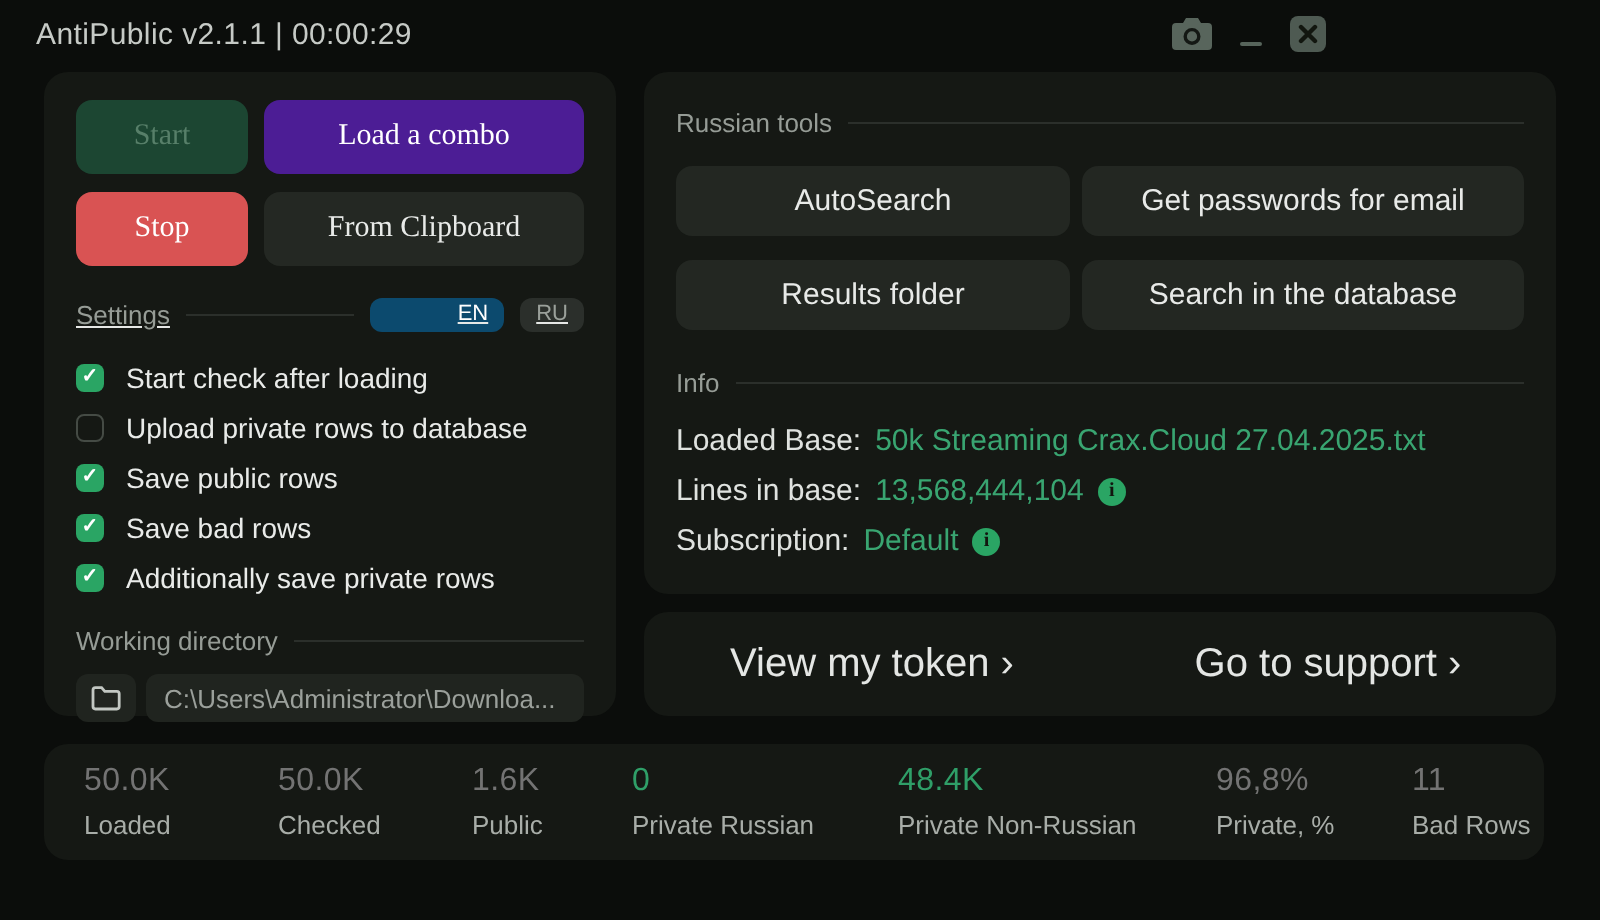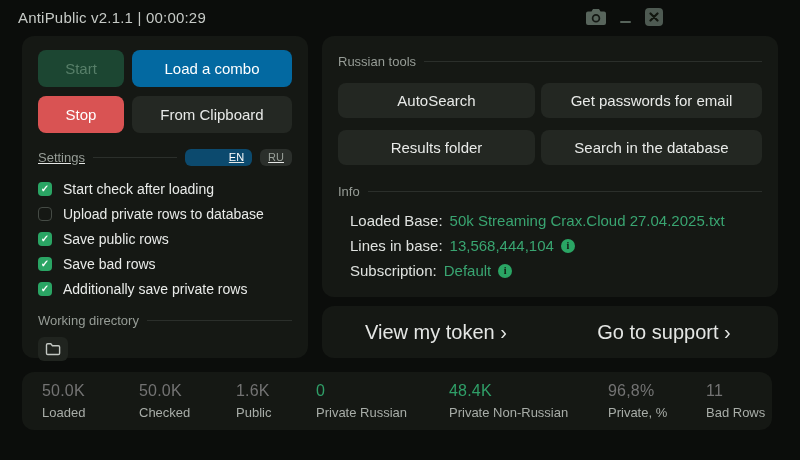--- a/index.html
+++ b/index.html
@@ -21,23 +21,23 @@
 
   
   .panel { position:absolute; background:#151814; border-radius:12px; }
   .left-panel  { left:22px;  top:36px;  width:286px; height:322px; padding:14px 16px; }
   .tools-panel { left:322px; top:36px;  width:456px; height:261px; padding:18px 16px; }
   .links-panel { left:322px; top:306px; width:456px; height:52px;  display:flex; align-items:center; }
   .stats-panel { left:22px;  top:372px; width:750px; height:58px;  display:flex; padding:10px 0 0 20px; }
 
   
   .btn-grid { display:grid; grid-template-columns:86px 1fr; gap:9px 8px; }
-  .btn { height:37px; border:none; border-radius:8px; font-family:Liberation Sans, sans-serif; font-size:15px; display:flex; align-items:center; justify-content:center; cursor:pointer; }
+  .btn { height:37px; border:none; border-radius:8px; font-family:Liberation Serif, serif; font-size:15px; display:flex; align-items:center; justify-content:center; cursor:pointer; }
   .btn-start { background:#1c4632; color:#577f69; }
-  .btn-load  { background:#0369a1; color:#ffffff; }
+  .btn-load  { background:#4c1d95; color:#ffffff; }
   .btn-stop  { background:#d95353; color:#ffffff; }
   .btn-dark  { background:#242823; color:#e8eae8; }
 
   .section-row { display:flex; align-items:center; gap:8px; }
   .section-label { font-size:13px; color:#969c96; white-space:nowrap; }
   .section-line { flex:1; height:1px; background:#2b2f2b; }
   .settings-row { margin-top:16px;text-decoration:underline; }
   .lang-pill { padding:2px 8px 3px; border-radius:6px; font-size:11px; cursor:pointer; }
   .lang-pill[data-active="true"]  { background:#0c4a6e; color:#ffffff;padding-left:44px; }
   .lang-pill[data-active="false"] { background:#2b2f2b; color:#9aa09a; }
@@ -52,21 +52,21 @@
 
   .wd-label-row { margin-top:12px;text-align:center; }
   .wd-input-row { margin-top:9px; display:flex; gap:5px; height:24px; }
   .wd-folder-btn { width:30px; height:24px; background:#20241f; border:none; border-radius:6px; display:flex; align-items:center; justify-content:center; cursor:pointer; }
   .wd-field { flex:1; height:24px; background:#20241f; border-radius:6px; display:flex; align-items:center; padding:0 9px; font-size:13px; color:#9ba09b; white-space:nowrap; overflow:hidden; cursor:text; }
 
   
   .tools-grid { margin-top:14px; display:grid; grid-template-columns:197px 1fr; gap:12px 6px; }
   .tool-btn { height:35px; background:#232722; border:none; border-radius:8px; color:#e8eae8; font-family:inherit; font-size:15px; cursor:pointer; }
   .info-row-head { margin-top:19px; }
-  .info-rows { margin-top:9px;margin-left:12px; }
+  .info-rows { margin-top:9px; }
   .info-row { display:flex; align-items:center; gap:7px; height:25px; font-size:15px; }
   .info-key { color:#dfe2df; }
   .info-value { color:#39a571; }
   .info-icon { width:14px; height:14px; border-radius:50%; background:#2aa564; display:inline-flex; align-items:center; justify-content:center; }
   .info-icon::after { content:"i"; color:#12160f; font-size:10px; font-weight:bold; font-family:"Liberation Serif", serif; }
 
   
   .link-cell { flex:1; display:flex; align-items:center; justify-content:center; font-size:20px; color:#e4e6e4; cursor:pointer; }
 
   
@@ -142,20 +142,21 @@
   <div class="section-row wd-label-row">
     <span class="section-label">Working directory</span>
     <span class="section-line"></span>
   </div>
   <div class="wd-input-row">
     <button class="wd-folder-btn">
       <svg width="16" height="14" viewBox="0 0 16 14">
         <path d="M1.5 3 a1.2 1.2 0 0 1 1.2 -1.2 h3.1 l1.6 1.9 h6 a1.2 1.2 0 0 1 1.2 1.2 v6.4 a1.2 1.2 0 0 1 -1.2 1.2 h-10.7 a1.2 1.2 0 0 1 -1.2 -1.2 Z" fill="none" stroke="#c2c7c2" stroke-width="1.4"></path>
       </svg>
     </button>
+    <div class="wd-field">C:\Users\Administrator\Downloa...</div>
   </div>
 </div>
 
 <div class="panel tools-panel">
   <div class="section-row">
     <span class="section-label">Russian tools</span>
     <span class="section-line"></span>
   </div>
   <div class="tools-grid">
     <button class="tool-btn">AutoSearch</button>

